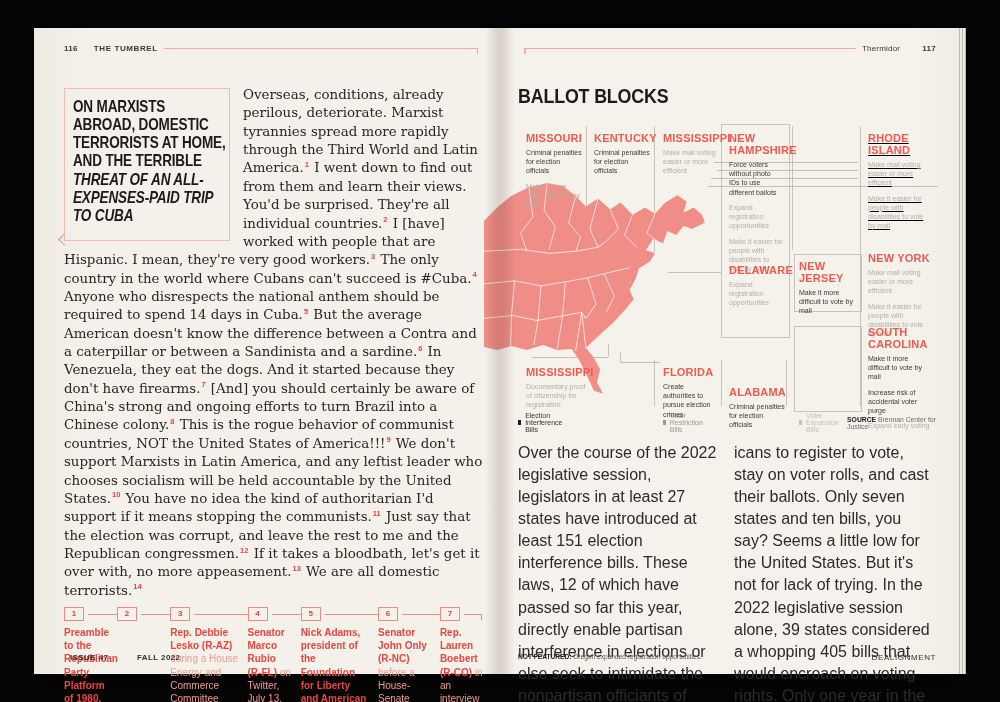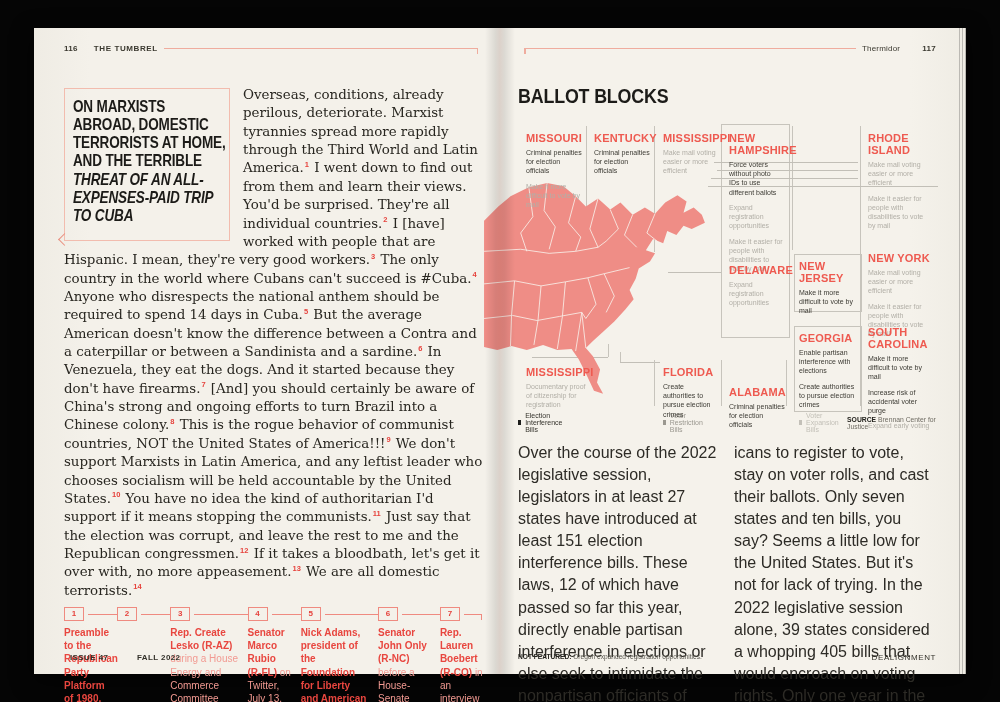--- a/index.html
+++ b/index.html
@@ -89,21 +89,21 @@
   .rp-footer{position:absolute;left:18px;right:30px;bottom:12px;display:flex;font-size:6.6px;color:#55534b;}
   .rp-footer b{color:#23221d;}
   .rp-footer .right{margin-left:auto;font-size:8px;color:#33312a;letter-spacing:.6px;}
 
   
   .st-missouri{left:8px;top:8px;width:56px;}
   .st-kentucky{left:76px;top:8px;width:58px;}
   .st-connecticut{left:145px;top:8px;width:55px;}
   .st-newhampshire{left:211px;top:8px;width:54px;}
   .st-massachusetts{left:281px;top:8px;width:57px;}
-  .st-rhodeisland{left:350px;top:8px;width:62px;}
+  .st-rhodeisland{left:350px;top:8px;width:62px;text-decoration:underline;}
   .st-delaware{left:211px;top:140px;width:54px;}
   .st-newjersey{left:281px;top:136px;width:57px;}
   .st-newyork{left:350px;top:128px;width:62px;}
   .st-georgia{left:281px;top:208px;width:57px;}
   .st-southcarolina{left:350px;top:202px;width:62px;}
   .st-mississippi{left:8px;top:242px;width:60px;}
   .st-florida{left:145px;top:242px;width:55px;}
   .st-alabama{left:211px;top:242px;width:56px;margin-top:20px;}
 </style>
 </head>
@@ -139,21 +139,21 @@
             <div class="fn-badge">1</div>
             <p class="fn-text"><b>Preamble to the Republican Party Platform of 1980,</b><span> July 15, 1980.</span></p>
           </div>
             <div class="fn-cell">
             <div class="fn-line"></div>
             <div class="fn-badge">2</div>
           </div>
             <div class="fn-cell wide">
             <div class="fn-line"></div>
             <div class="fn-badge">3</div>
-            <p class="fn-text"><b>Rep. Create Lesko (R-AZ)</b><span> during a House Energy and Commerce Committee hearing, February 2021.</span></p>
+            <p class="fn-text"><b>Rep. Debbie Lesko (R-AZ)</b><span> during a House Energy and Commerce Committee hearing, February 2021.</span></p>
           </div>
             <div class="fn-cell">
             <div class="fn-line"></div>
             <div class="fn-badge">4</div>
             <p class="fn-text"><b>Senator Marco Rubio (R-FL)</b><span> on Twitter, July 13, 2021.</span></p>
           </div>
             <div class="fn-cell wide">
             <div class="fn-line"></div>
             <div class="fn-badge">5</div>
             <p class="fn-text"><b>Nick Adams, president of the Foundation for Liberty and American Greatness,</b><span> on Twitter, May 28, 2022.</span></p>
@@ -281,27 +281,20 @@
               <p class="item strong">Make it more difficult to vote by mail</p>
             </div>
         </div>
         <div class="state st-newyork">
           <h3>NEW YORK</h3>
           <div>
               <p class="item">Make mail voting easier or more efficient</p>
               <p class="item">Make it easier for people with disabilities to vote by mail</p>
             </div>
         </div>
-        <div class="state st-georgia">
-          <h3>GEORGIA</h3>
-          <div>
-              <p class="item strong">Enable partisan interference with elections</p>
-              <p class="item strong">Create authorities to pursue election crimes</p>
-            </div>
-        </div>
         <div class="state st-southcarolina">
           <h3>SOUTH CAROLINA</h3>
           <div>
               <p class="item strong">Make it more difficult to vote by mail</p>
               <p class="item strong">Increase risk of accidental voter purge</p>
               <p class="item">Expand early voting</p>
             </div>
         </div>
         <div class="state st-mississippi">
           <h3>MISSISSIPPI</h3>

